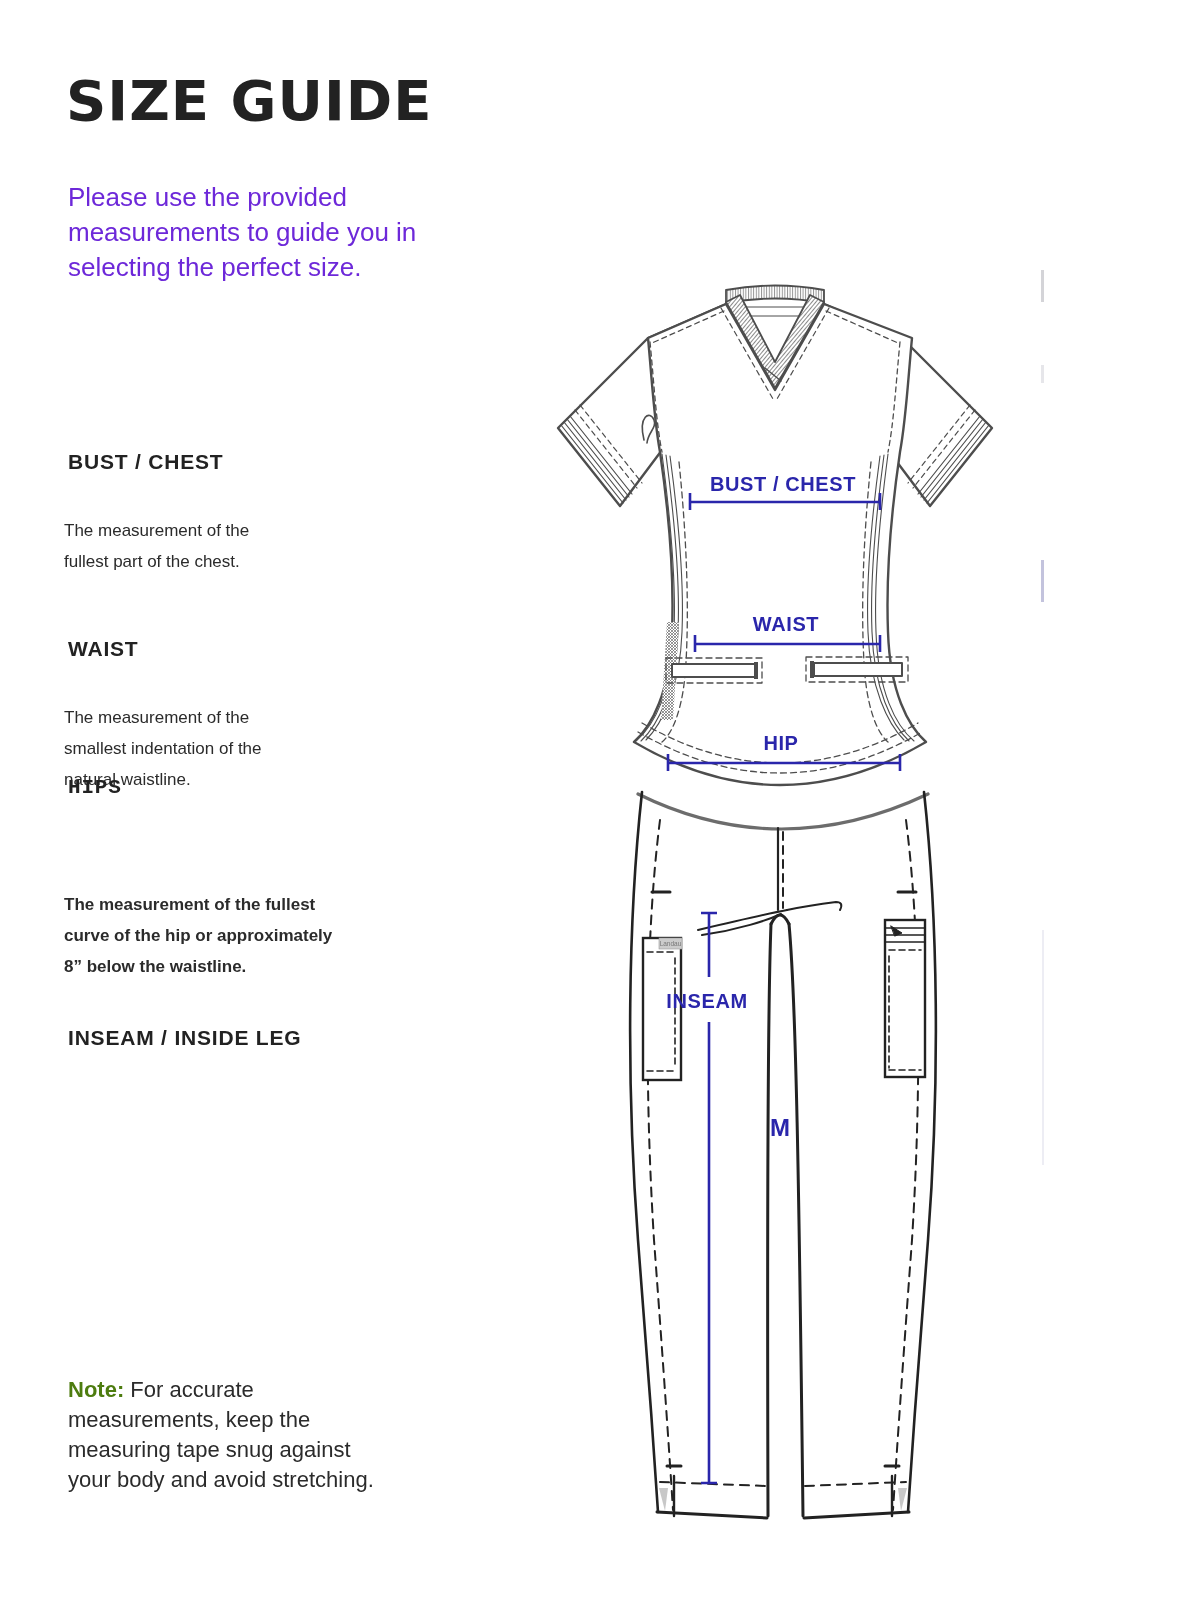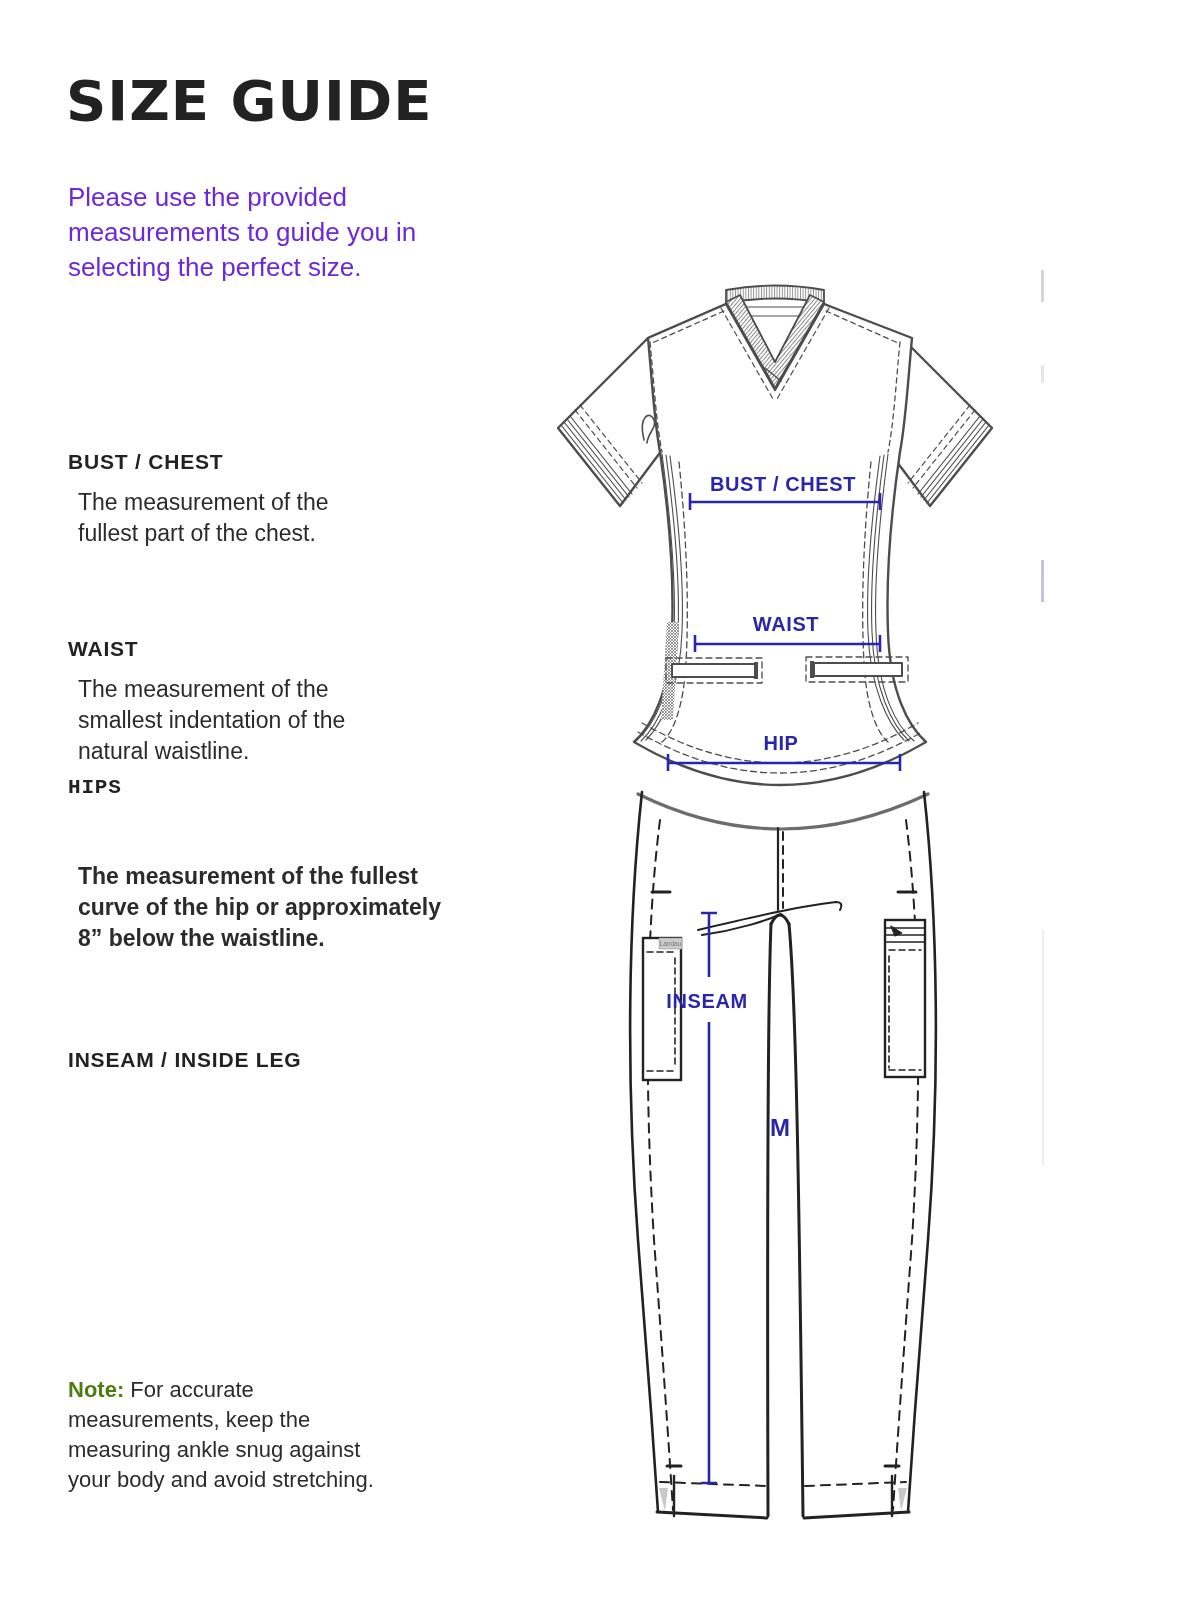--- a/index.html
+++ b/index.html
@@ -3,25 +3,25 @@
 <meta charset="utf-8">
 <style>
   html,body{margin:0;padding:0;background:#ffffff;}
   #page{position:relative;width:1044px;height:1600px;background:#ffffff;overflow:hidden;
         font-family:"Liberation Sans", sans-serif;color:#1f1f1f;}
   .abs{position:absolute;}
   #title{left:66px;top:68px;font-family:"DejaVu Sans", sans-serif;font-weight:700;
          font-size:56px;letter-spacing:1px;color:#222;}
   #intro{left:68px;top:180px;font-size:26px;line-height:35px;white-space:pre-line;color:#6d28d9;}
   .sec-heading{left:68px;font-size:21px;font-weight:700;letter-spacing:0.8px;color:#222;}
-  .sec-body{left:78px;font-size:23px;line-height:31px;white-space:pre-line;color:#2b2b2b;}
+  .sec-body{left:64px;font-size:17px;line-height:31px;white-space:pre-line;color:#2b2b2b;margin-top:28px;}
   #h-bust{top:450px;} #b-bust{top:487px;}
   #h-waist{top:637px;} #b-waist{top:674px;}
   #h-hips{top:776px;font-family:Liberation Mono, monospace;} #b-hips{top:861px;font-weight:bold;}
-  #h-inseam{top:1048px;} #b-inseam{top:1063px;}
+  #h-inseam{top:1026px;} #b-inseam{top:1063px;}
   #note{left:68px;top:1375px;font-size:22px;line-height:30px;white-space:pre-line;color:#2b2b2b;}
   #note b{font-weight:700;color:#4d7c0f;}
   #diagram{left:540px;top:280px;width:470px;height:1245px;}
   .edge-mark{right:0;width:3px;background:#d9d9e2;}
   #edge1{top:270px;height:32px;background:#d4d4d8;}
   #edge2{top:365px;height:18px;background:#e6e6ea;}
   #edge3{top:560px;height:42px;background:#c3c3dd;}
   #edge4{top:930px;height:235px;width:2px;background:#ededf4;}
   svg text{font-family:"Liberation Sans", sans-serif;}
   .mlabel{font-weight:700;font-size:20px;letter-spacing:0.6px;}
@@ -50,21 +50,21 @@
 
   <div id="h-hips" class="abs sec-heading">HIPS</div>
   <div id="b-hips" class="abs sec-body">The measurement of the fullest
 curve of the hip or approximately
 8” below the waistline.</div>
 
   <div id="h-inseam" class="abs sec-heading">INSEAM / INSIDE LEG</div>
 
   <div id="note" class="abs"><b>Note:</b><span> For accurate
 measurements, keep the
-measuring ankle snug against
+measuring tape snug against
 your body and avoid stretching.</span></div>
 
   <div id="edge1" class="abs edge-mark"></div>
   <div id="edge2" class="abs edge-mark"></div>
   <div id="edge3" class="abs edge-mark"></div>
   <div id="edge4" class="abs edge-mark"></div>
 
   <svg id="diagram" class="abs" viewBox="0 0 470 1245">
     <defs>
       <pattern id="ribD" width="3" height="3" patternUnits="userSpaceOnUse" patternTransform="rotate(40)">

